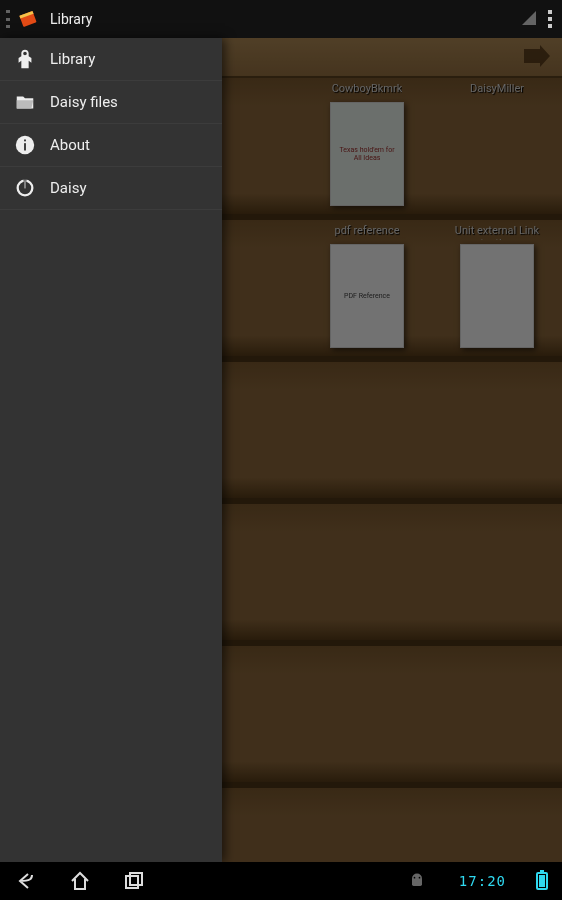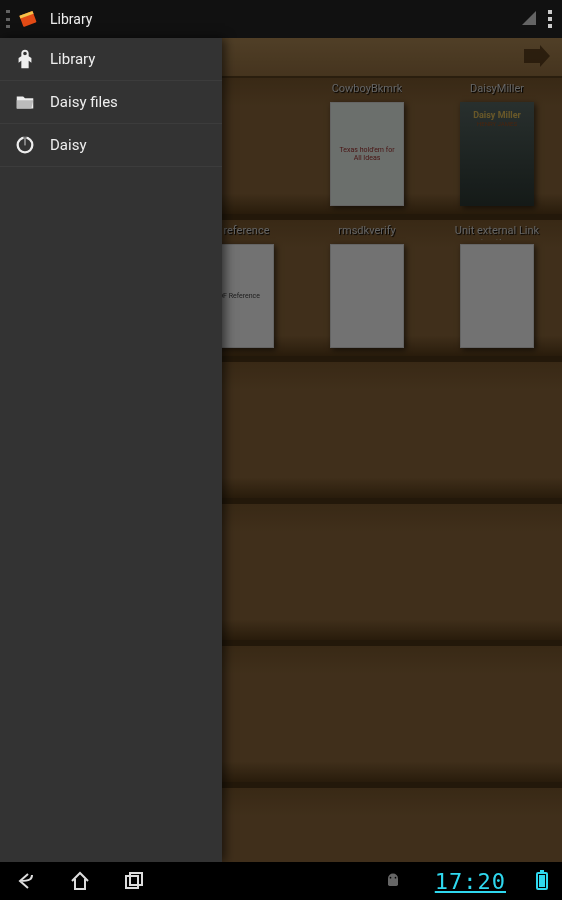--- a/index.html
+++ b/index.html
@@ -89,21 +89,21 @@
   }
   .drawer-item .icon { width:22px; height:22px; display:flex; align-items:center; justify-content:center; }
 
   
   .nav-bar {
     height: 38px; background:#000; display:flex; align-items:center;
     padding: 0 14px; gap: 30px; color:#ccc; position:relative; z-index:60;
   }
   .nav-icon { width:24px; height:24px; display:flex; align-items:center; justify-content:center; }
   .nav-bar .spacer { flex:1; }
-  .clock { font-family: monospace; font-size:22px; letter-spacing:1px;text-decoration:underline; }
+  .clock { font-family: monospace; font-size:14px; letter-spacing:1px; }
   .battery { width:12px; height:18px; border:2px solid; border-radius:2px; position:relative; }
   .battery::before{ content:''; position:absolute; top:-4px; left:2px; right:2px; height:2px; background:currentColor; }
   .battery::after{ content:''; position:absolute; inset:1px; background:currentColor; }
   .cyan { color:#2fd8ef; }
   .android-icon { opacity:0.6; }
 </style>
 </head>
 <body>
 
 <div class="action-bar">
@@ -146,36 +146,27 @@
       </span>
     </div>
 
     <div class="shelf-row">
       <div class="book-slot">
         <div class="book-label">CowboyBkmrk</div>
         <div class="book-cover cover-green">Texas hold'em for All Ideas</div>
       </div>
       <div class="book-slot">
         <div class="book-label">DaisyMiller</div>
-        <div class="book-cover cover-daisy">
-          <div class="dj-title">Daisy Miller</div>
-          <div class="dj-author">HENRY JAMES</div>
-          <div class="dj-bg"></div>
-        </div>
       </div>
     </div>
 
     <div class="shelf-row">
       <div class="book-slot">
         <div class="book-label">pdf reference</div>
         <div class="book-cover cover-white">PDF Reference</div>
-      </div>
-      <div class="book-slot">
-        <div class="book-label">rmsdkverify</div>
-        <div class="book-cover cover-white"></div>
       </div>
       <div class="book-slot">
         <div class="book-label">Unit external Link testing</div>
         <div class="book-cover cover-white"></div>
       </div>
     </div>
 
     <div class="shelf-row">
       <div class="wreath"></div>
     </div>
@@ -196,20 +187,30 @@
       <span>Library</span>
     </div>
     <div class="drawer-item">
       <span class="icon">
         <svg viewBox="0 0 24 24" width="22" height="22">
             <path fill="#eee" d="M3 6 L10 6 L12 8 L21 8 L21 19 L3 19 Z"></path>
             <path fill="#bbb" d="M3 10 L21 10 L19 19 L3 19 Z"></path>
           </svg>
       </span>
       <span>Daisy files</span>
+    </div>
+    <div class="drawer-item">
+      <span class="icon">
+        <svg viewBox="0 0 24 24" width="22" height="22">
+            <circle cx="12" cy="12" r="10" fill="#eee"></circle>
+            <rect x="11" y="10" width="2" height="8" fill="#333"></rect>
+            <rect x="11" y="6" width="2" height="2" fill="#333"></rect>
+          </svg>
+      </span>
+      <span>About</span>
     </div>
     <div class="drawer-item">
       <span class="icon">
         <svg viewBox="0 0 24 24" width="22" height="22">
             <circle cx="12" cy="12" r="8" fill="none" stroke="#eee" stroke-width="2.5"></circle>
             <rect x="11" y="3" width="2" height="10" fill="#eee" stroke="#333" stroke-width="1"></rect>
           </svg>
       </span>
       <span>Daisy</span>
     </div>

